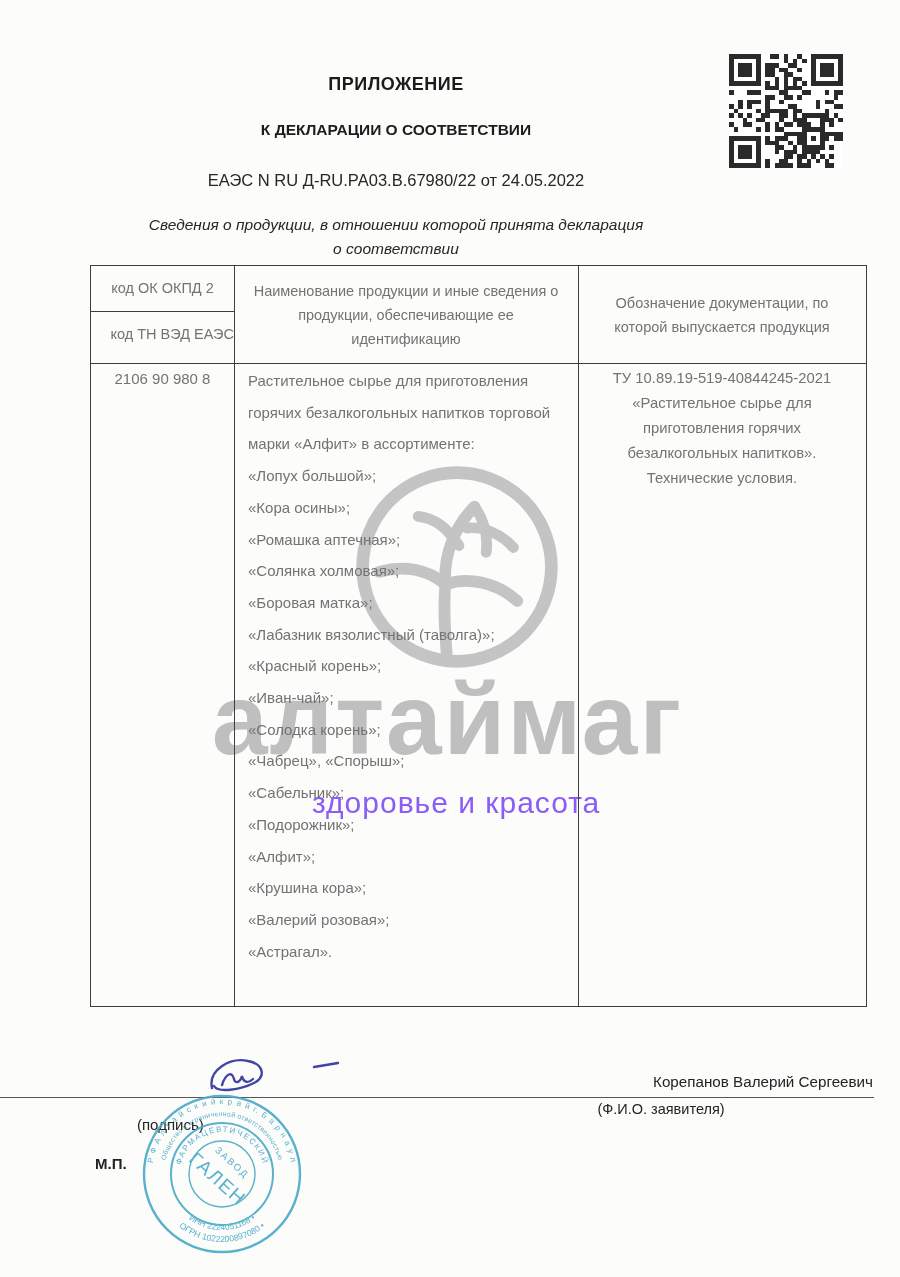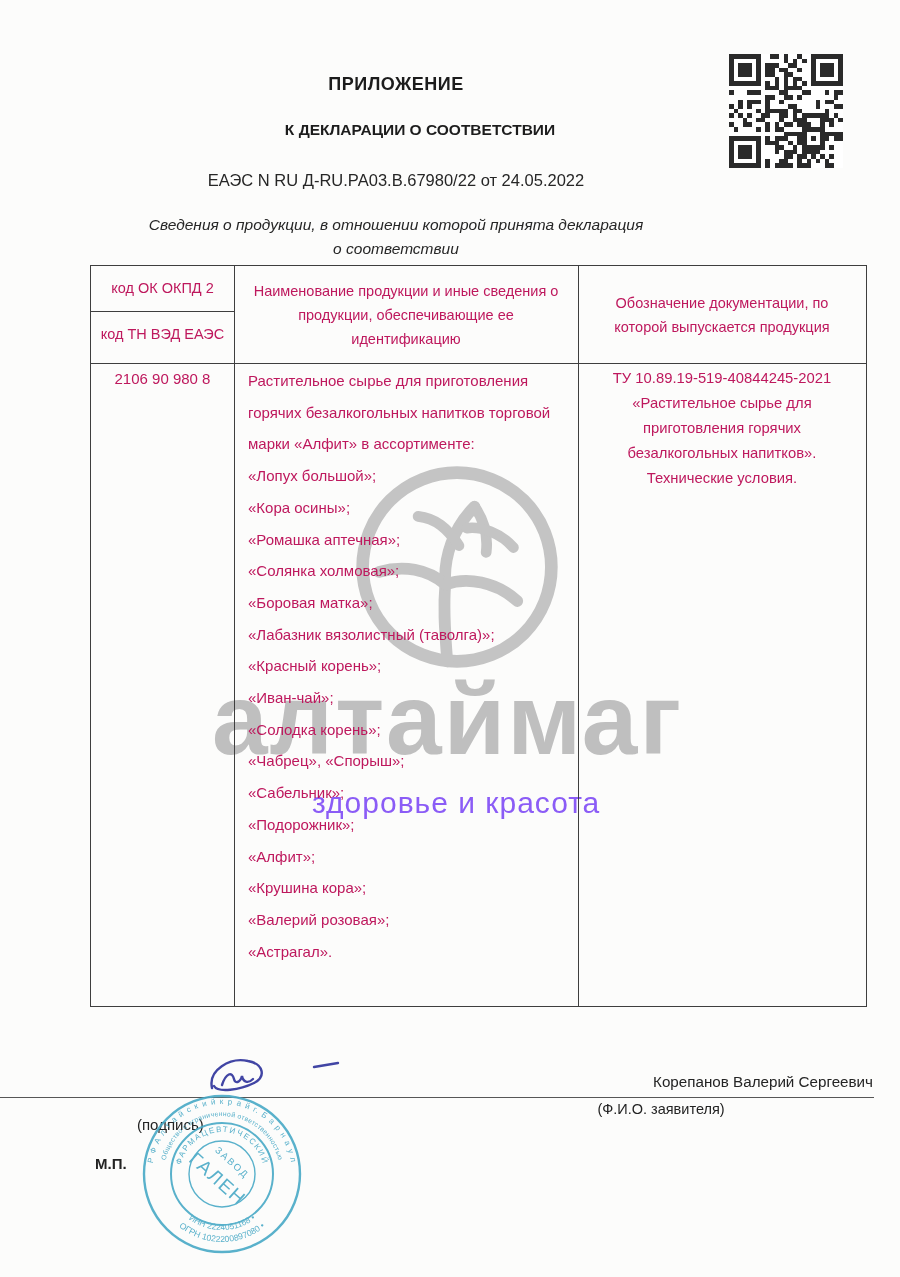--- a/index.html
+++ b/index.html
@@ -5,40 +5,40 @@
   html,body{margin:0;padding:0;background:#e8e8e8;}
   .page{
     position:relative;width:900px;height:1277px;margin:0 auto;
     background:#fcfcfb;overflow:hidden;
     font-family:"Liberation Sans",sans-serif;color:#232323;
   }
   .abs{position:absolute;}
   
   .hdr{left:0;width:792px;text-align:center;}
   .title{top:74px;font-size:18px;font-weight:bold;letter-spacing:.5px;color:#1c1c1c;}
-  .subtitle{top:121px;font-size:15.5px;font-weight:bold;color:#1c1c1c;padding-left:24px;}
+  .subtitle{top:121px;font-size:15.5px;font-weight:bold;color:#1c1c1c;}
   .decl{top:171px;font-size:16.5px;color:#262626;}
   .intro{top:213px;font-size:15.5px;line-height:23.5px;color:#262626;font-style:italic;}
   
   .qr{left:727px;top:54px;width:118px;height:114px;}
   
   .wm{z-index:0;}
   .wm-tree{left:348px;top:460px;width:218px;height:214px;}
   .wm-brand{left:212px;top:669px;font-size:100px;font-weight:bold;letter-spacing:2px;
             color:#bfbfbf;line-height:1;white-space:nowrap;}
   .wm-tagline{left:312px;top:786px;font-size:30px;color:#8b5cf6;letter-spacing:1px;white-space:nowrap;}
   
   .tbl{left:90px;top:265px;width:775px;height:740px;border:1.6px solid #3e3e3e;z-index:1;}
   .v1{position:absolute;left:143px;top:0;bottom:0;border-left:1.6px solid #3e3e3e;}
   .v2{position:absolute;left:487px;top:0;bottom:0;border-left:1.6px solid #3e3e3e;}
   .hhead{position:absolute;left:0;right:0;top:97px;border-top:1.6px solid #3e3e3e;}
   .hsplit{position:absolute;left:0;width:143px;top:45px;border-top:1.4px solid #3e3e3e;}
-  .cell{position:absolute;font-size:14.5px;color:#be185d;}
+  .cell{position:absolute;font-size:14.5px;color:#737373;}
   .c1t{left:0;width:143px;top:14px;text-align:center;}
-  .c1b{left:0;width:143px;top:60px;text-align:center;}
+  .c1b{left:0;width:143px;top:60px;text-align:right;}
   .c2h{left:152px;width:326px;top:13px;text-align:center;line-height:24px;}
   .c3h{left:497px;width:268px;top:25px;text-align:center;line-height:24px;}
   .code{left:0;width:143px;top:104px;text-align:center;font-size:15px;}
   .plist{left:157px;width:320px;top:99px;font-size:15px;line-height:31.7px;}
   .dlist{left:487px;width:288px;top:100px;text-align:center;font-size:14.8px;line-height:25px;}
   
   .sig-line{left:0;top:1097px;width:874px;border-top:1.4px solid #565656;z-index:2;}
   .applicant-name{right:27px;top:1073px;font-size:15.2px;color:#242424;z-index:2;}
   .fio-caption{left:578px;width:166px;top:1101px;text-align:center;font-size:14.5px;z-index:2;}
   .podpis{left:137px;top:1116px;font-size:15px;z-index:2;}

